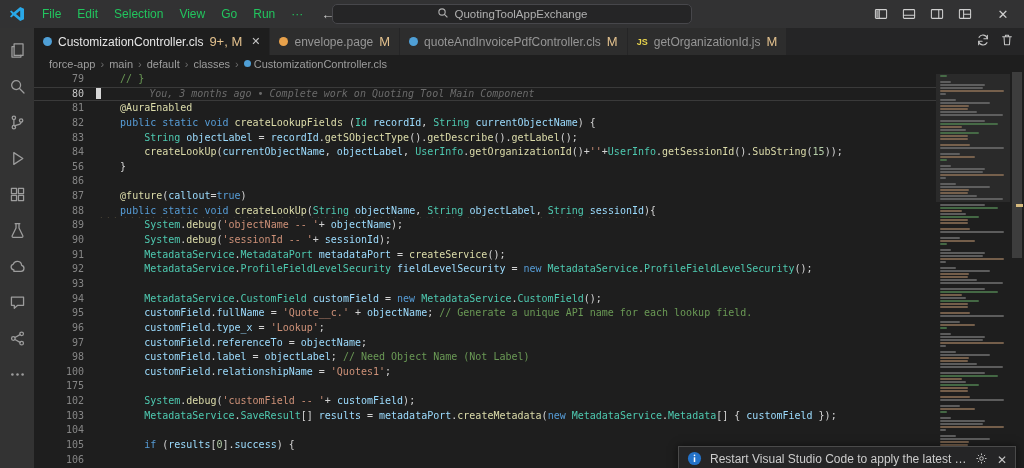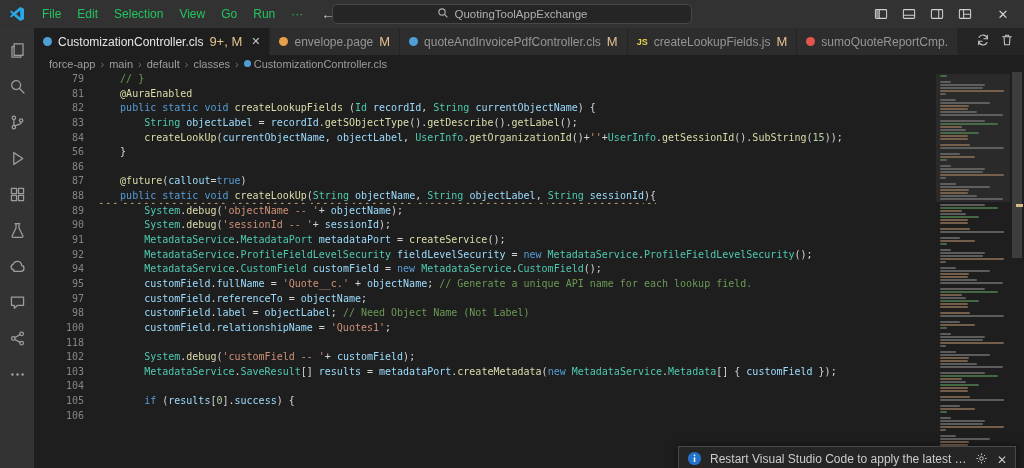--- a/index.html
+++ b/index.html
@@ -214,26 +214,22 @@
           <span>envelope.page</span>
           <span class="badge">M</span>
         </div>
         <div class="tab">
           <span class="fi" style="background: rgb(79, 159, 214);"></span>
           <span>quoteAndInvoicePdfController.cls</span>
           <span class="badge">M</span>
         </div>
         <div class="tab">
           <span class="fi fi-js">JS</span>
-          <span>createLookupFields.js</span>
+          <span>getOrganizationId.js</span>
           <span class="badge">M</span>
-        </div>
-        <div class="tab">
-          <span class="fi" style="background: rgb(226, 87, 75);"></span>
-          <span>sumoQuoteReportCmp.</span>
         </div>
         <div class="tabbar-actions">
           <span><svg width="14" height="14" viewBox="0 0 16 16" fill="none" stroke="#c5c5c5" stroke-width="1.2" stroke-linecap="round" stroke-linejoin="round">
               <path d="M13 6.5A5.2 5.2 0 0 0 3.4 5M3 9.5A5.2 5.2 0 0 0 12.6 11"></path>
               <path d="M13 2.5v4h-4M3 13.5v-4h4"></path>
             </svg></span>
           <span><svg width="14" height="14" viewBox="0 0 16 16" fill="none" stroke="#c5c5c5" stroke-width="1.2" stroke-linecap="round" stroke-linejoin="round">
               <path d="M3 4.2h10M6.2 4.2V2.6h3.6v1.6M4.6 4.2l.6 9.2h5.6l.6-9.2"></path>
             </svg></span>
         </div>
@@ -256,38 +252,41 @@
         </span>
         <span class="bc-sep">›</span>
         <span class="bc-item">
           <span class="bc-file-icon"></span>
           <span>CustomizationController.cls</span>
         </span>
       </div>
     <div class="editor">
       <div class="code-pane">
           <div class="line"><div class="ln-num">79</div><div class="ln-code"><span><span class="tok-pl">    </span><span class="tok-cm">// }</span></span></div></div>
+          <div class="line active"><div class="ln-num">80</div><div class="ln-code"><span class="cursor"></span><span></span><span class="blame">        You, 3 months ago • Complete work on Quoting Tool Main Component</span></div></div>
           <div class="line"><div class="ln-num">81</div><div class="ln-code"><span><span class="tok-pl">    </span><span class="tok-an">@AuraEnabled</span></span></div></div>
           <div class="line"><div class="ln-num">82</div><div class="ln-code"><span><span class="tok-pl">    </span><span class="tok-kw">public</span><span class="tok-pl"> </span><span class="tok-kw">static</span><span class="tok-pl"> </span><span class="tok-kw">void</span><span class="tok-pl"> </span><span class="tok-fn">createLookupFields</span><span class="tok-pl"> (</span><span class="tok-ty">Id</span><span class="tok-pl"> </span><span class="tok-vr">recordId</span><span class="tok-pl">, </span><span class="tok-ty">String</span><span class="tok-pl"> </span><span class="tok-vr">currentObjectName</span><span class="tok-pl">) {</span></span></div></div>
           <div class="line"><div class="ln-num">83</div><div class="ln-code"><span><span class="tok-pl">        </span><span class="tok-ty">String</span><span class="tok-pl"> </span><span class="tok-vr">objectLabel</span><span class="tok-pl"> = </span><span class="tok-vr">recordId</span><span class="tok-pl">.</span><span class="tok-fn">getSObjectType</span><span class="tok-pl">().</span><span class="tok-fn">getDescribe</span><span class="tok-pl">().</span><span class="tok-fn">getLabel</span><span class="tok-pl">();</span></span></div></div>
           <div class="line"><div class="ln-num">84</div><div class="ln-code"><span><span class="tok-pl">        </span><span class="tok-fn">createLookUp</span><span class="tok-pl">(</span><span class="tok-vr">currentObjectName</span><span class="tok-pl">, </span><span class="tok-vr">objectLabel</span><span class="tok-pl">, </span><span class="tok-ty">UserInfo</span><span class="tok-pl">.</span><span class="tok-fn">getOrganizationId</span><span class="tok-pl">()+</span><span class="tok-st">''</span><span class="tok-pl">+</span><span class="tok-ty">UserInfo</span><span class="tok-pl">.</span><span class="tok-fn">getSessionId</span><span class="tok-pl">().</span><span class="tok-fn">SubString</span><span class="tok-pl">(</span><span class="tok-nm">15</span><span class="tok-pl">));</span></span></div></div>
           <div class="line"><div class="ln-num">56</div><div class="ln-code"><span><span class="tok-pl">    }</span></span></div></div>
           <div class="line"><div class="ln-num">86</div><div class="ln-code"><span></span></div></div>
           <div class="line"><div class="ln-num">87</div><div class="ln-code"><span><span class="tok-pl">    </span><span class="tok-an">@future</span><span class="tok-pl">(</span><span class="tok-vr">callout</span><span class="tok-pl">=</span><span class="tok-kw">true</span><span class="tok-pl">)</span></span></div></div>
           <div class="line"><div class="ln-num">88</div><div class="ln-code"><span class="squig-warn"><span class="tok-pl">    </span><span class="tok-kw">public</span><span class="tok-pl"> </span><span class="tok-kw">static</span><span class="tok-pl"> </span><span class="tok-kw">void</span><span class="tok-pl"> </span><span class="tok-fn">createLookUp</span><span class="tok-pl">(</span><span class="tok-ty">String</span><span class="tok-pl"> </span><span class="tok-vr">objectName</span><span class="tok-pl">, </span><span class="tok-ty">String</span><span class="tok-pl"> </span><span class="tok-vr">objectLabel</span><span class="tok-pl">, </span><span class="tok-ty">String</span><span class="tok-pl"> </span><span class="tok-vr">sessionId</span><span class="tok-pl">){</span></span></div></div>
           <div class="line"><div class="ln-num">89</div><div class="ln-code"><span><span class="tok-pl">        </span><span class="tok-ty">System</span><span class="tok-pl">.</span><span class="tok-fn">debug</span><span class="tok-pl">(</span><span class="tok-st">'objectName -- '</span><span class="tok-pl">+ </span><span class="tok-vr">objectName</span><span class="tok-pl">);</span></span></div></div>
           <div class="line"><div class="ln-num">90</div><div class="ln-code"><span><span class="tok-pl">        </span><span class="tok-ty">System</span><span class="tok-pl">.</span><span class="tok-fn">debug</span><span class="tok-pl">(</span><span class="tok-st">'sessionId -- '</span><span class="tok-pl">+ </span><span class="tok-vr">sessionId</span><span class="tok-pl">);</span></span></div></div>
           <div class="line"><div class="ln-num">91</div><div class="ln-code"><span><span class="tok-pl">        </span><span class="tok-ty">MetadataService</span><span class="tok-pl">.</span><span class="tok-ty">MetadataPort</span><span class="tok-pl"> </span><span class="tok-vr">metadataPort</span><span class="tok-pl"> = </span><span class="tok-fn">createService</span><span class="tok-pl">();</span></span></div></div>
           <div class="line"><div class="ln-num">92</div><div class="ln-code"><span><span class="tok-pl">        </span><span class="tok-ty">MetadataService</span><span class="tok-pl">.</span><span class="tok-ty">ProfileFieldLevelSecurity</span><span class="tok-pl"> </span><span class="tok-vr">fieldLevelSecurity</span><span class="tok-pl"> = </span><span class="tok-kw">new</span><span class="tok-pl"> </span><span class="tok-ty">MetadataService</span><span class="tok-pl">.</span><span class="tok-ty">ProfileFieldLevelSecurity</span><span class="tok-pl">();</span></span></div></div>
+          <div class="line"><div class="ln-num">93</div><div class="ln-code"><span></span></div></div>
           <div class="line"><div class="ln-num">94</div><div class="ln-code"><span><span class="tok-pl">        </span><span class="tok-ty">MetadataService</span><span class="tok-pl">.</span><span class="tok-ty">CustomField</span><span class="tok-pl"> </span><span class="tok-vr">customField</span><span class="tok-pl"> = </span><span class="tok-kw">new</span><span class="tok-pl"> </span><span class="tok-ty">MetadataService</span><span class="tok-pl">.</span><span class="tok-ty">CustomField</span><span class="tok-pl">();</span></span></div></div>
           <div class="line"><div class="ln-num">95</div><div class="ln-code"><span><span class="tok-pl">        </span><span class="tok-vr">customField</span><span class="tok-pl">.</span><span class="tok-vr">fullName</span><span class="tok-pl"> = </span><span class="tok-st">'Quote__c.'</span><span class="tok-pl"> + </span><span class="tok-vr">objectName</span><span class="tok-pl">; </span><span class="tok-cm">// Generate a unique API name for each lookup field.</span></span></div></div>
+          <div class="line"><div class="ln-num">96</div><div class="ln-code"><span><span class="tok-pl">        </span><span class="tok-vr">customField</span><span class="tok-pl">.</span><span class="tok-vr">type_x</span><span class="tok-pl"> = </span><span class="tok-st">'Lookup'</span><span class="tok-pl">;</span></span></div></div>
           <div class="line"><div class="ln-num">97</div><div class="ln-code"><span><span class="tok-pl">        </span><span class="tok-vr">customField</span><span class="tok-pl">.</span><span class="tok-vr">referenceTo</span><span class="tok-pl"> = </span><span class="tok-vr">objectName</span><span class="tok-pl">;</span></span></div></div>
           <div class="line"><div class="ln-num">98</div><div class="ln-code"><span><span class="tok-pl">        </span><span class="tok-vr">customField</span><span class="tok-pl">.</span><span class="tok-vr">label</span><span class="tok-pl"> = </span><span class="tok-vr">objectLabel</span><span class="tok-pl">; </span><span class="tok-cm">// Need Object Name (Not Label)</span></span></div></div>
           <div class="line"><div class="ln-num">100</div><div class="ln-code"><span><span class="tok-pl">        </span><span class="tok-vr">customField</span><span class="tok-pl">.</span><span class="tok-vr">relationshipName</span><span class="tok-pl"> = </span><span class="tok-st">'Quotes1'</span><span class="tok-pl">;</span></span></div></div>
-          <div class="line"><div class="ln-num">118</div><div class="ln-code"><span></span></div></div>
+          <div class="line"><div class="ln-num">175</div><div class="ln-code"><span></span></div></div>
           <div class="line"><div class="ln-num">102</div><div class="ln-code"><span><span class="tok-pl">        </span><span class="tok-ty">System</span><span class="tok-pl">.</span><span class="tok-fn">debug</span><span class="tok-pl">(</span><span class="tok-st">'customField -- '</span><span class="tok-pl">+ </span><span class="tok-vr">customField</span><span class="tok-pl">);</span></span></div></div>
           <div class="line"><div class="ln-num">103</div><div class="ln-code"><span><span class="tok-pl">        </span><span class="tok-ty">MetadataService</span><span class="tok-pl">.</span><span class="tok-ty">SaveResult</span><span class="tok-pl">[] </span><span class="tok-vr">results</span><span class="tok-pl"> = </span><span class="tok-vr">metadataPort</span><span class="tok-pl">.</span><span class="tok-fn">createMetadata</span><span class="tok-pl">(</span><span class="tok-kw">new</span><span class="tok-pl"> </span><span class="tok-ty">MetadataService</span><span class="tok-pl">.</span><span class="tok-ty">Metadata</span><span class="tok-pl">[] { </span><span class="tok-vr">customField</span><span class="tok-pl"> });</span></span></div></div>
           <div class="line"><div class="ln-num">104</div><div class="ln-code"><span></span></div></div>
           <div class="line"><div class="ln-num">105</div><div class="ln-code"><span><span class="tok-pl">        </span><span class="tok-kw">if</span><span class="tok-pl"> (</span><span class="tok-vr">results</span><span class="tok-pl">[</span><span class="tok-nm">0</span><span class="tok-pl">].</span><span class="tok-vr">success</span><span class="tok-pl">) {</span></span></div></div>
           <div class="line"><div class="ln-num">106</div><div class="ln-code"></div></div>
         </div>
       <div class="minimap">
         <div class="mm-viewport"></div>
         <div class="mm-bars">
             <div class="mm-bar" style="width: 7px; background: rgb(77, 122, 77);"></div>

